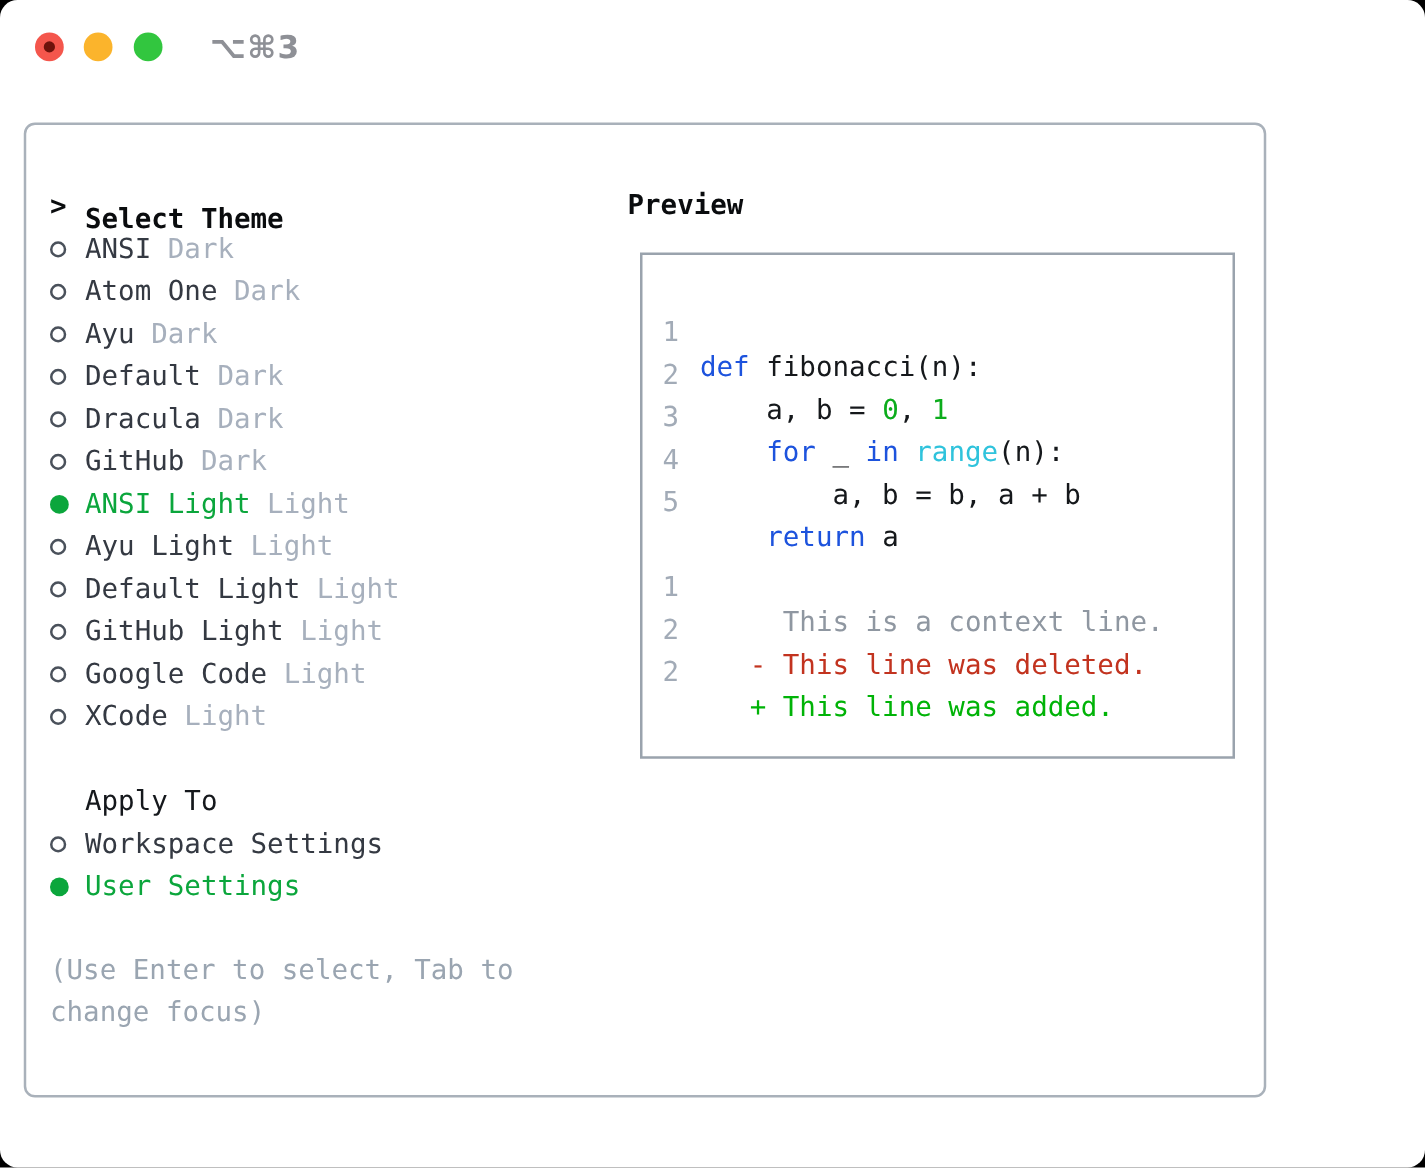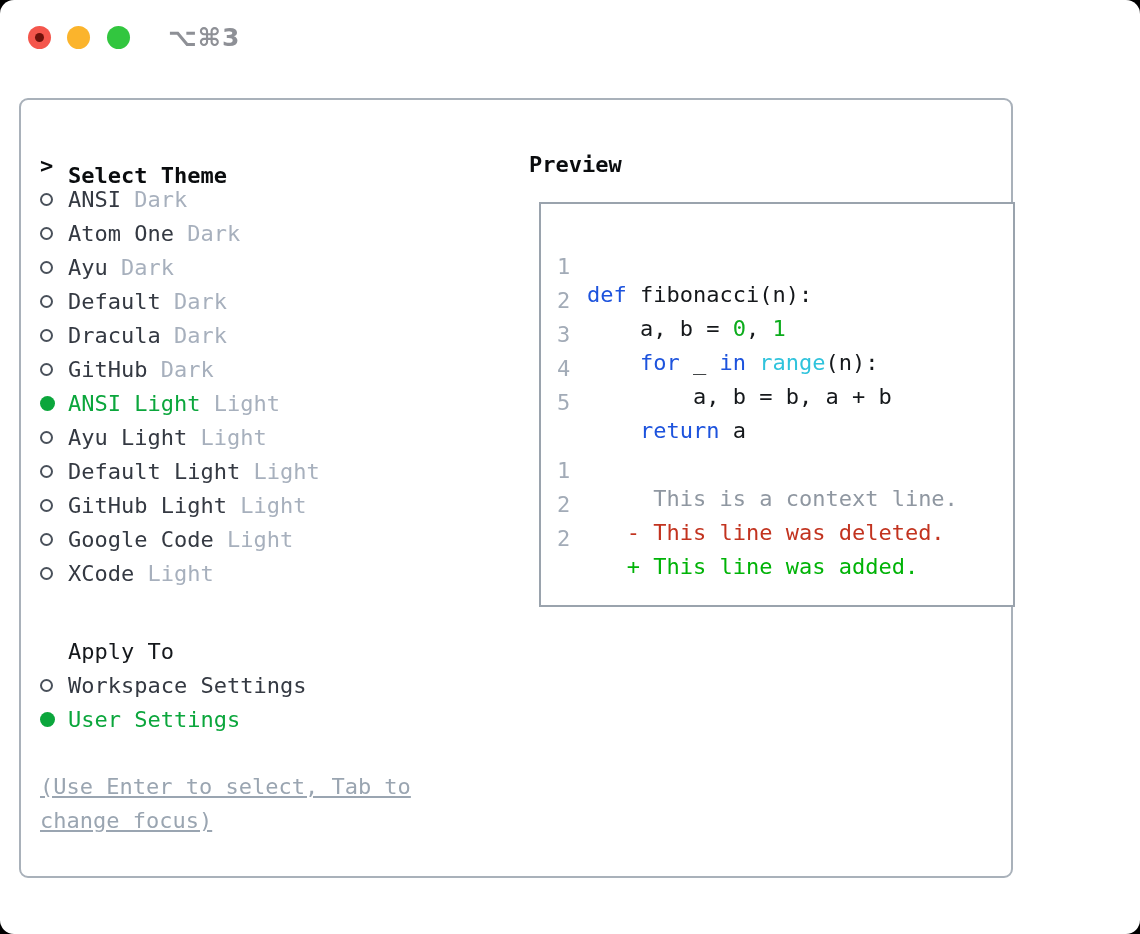--- a/index.html
+++ b/index.html
@@ -47,28 +47,28 @@
     width:13px; height:13px; border-radius:50%;
     border:2px solid #4a515b; background:transparent;
   }
   .dot.filled {
     width:15px; height:15px; border:none;
     background:var(--accent-green);
   }
   .label { color:#343942; white-space:pre;text-align:center; }
   .row.selected .label { color:var(--accent-green); }
   .variant { color:var(--muted-gray); white-space:pre; }
-  .apply-header-row { margin-top:44px; }
+  .apply-header-row { margin-top:34px; }
   .hint {
     margin-top:34px; width:420px;
-    line-height:34px; color:var(--hint-gray);text-decoration:underline;
-  }
-
-  
-  .right { position:absolute; left:508px; top:48px; }
+    line-height:34px; color:var(--hint-gray);
+  }
+
+  
+  .right { position:absolute; left:481px; top:48px; }
   .preview-title {
     font-size:22px; line-height:34px; font-weight:bold; color:#0a0c0e;
   }
   .preview-box {
     margin-left:10px; margin-top:20px;
     width:476px; height:405px;
     border:2px solid var(--preview-border); background:#fff;
     padding:46px 16px 0 16px;
   }
   .pline { display:flex; height:34px; font-size:22px; line-height:34px; }

